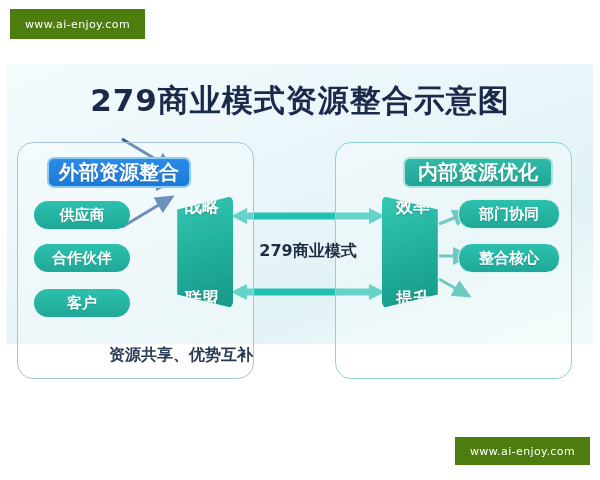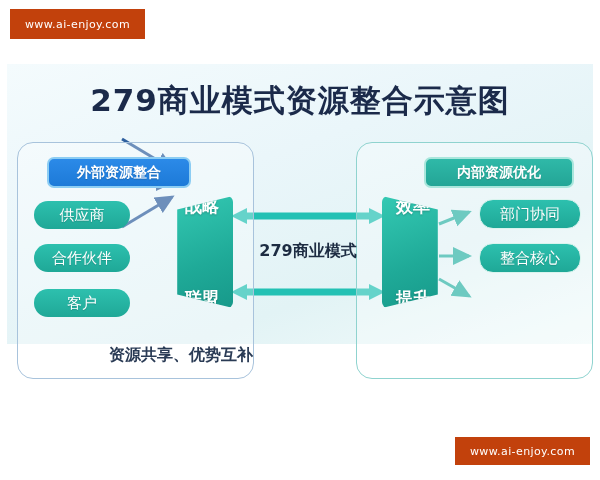--- a/index.html
+++ b/index.html
@@ -11,21 +11,21 @@
     width: 600px;
     height: 480px;
     position: relative;
     overflow: hidden;
     font-family: "DejaVu Sans", "Liberation Sans", sans-serif;
   }
 
   
   .watermark {
     position: absolute;
-    background: #c2410c;
+    background: #4d7c0f;
     color: #ffffff;
     font-size: 11px;
     letter-spacing: 0.4px;
     display: flex;
     align-items: center;
     justify-content: center;
   }
   #wm-top  { left: 10px;  top: 9px;   width: 135px; height: 30px; }
   #wm-bot  { left: 455px; top: 437px; width: 135px; height: 28px; }
 
@@ -55,31 +55,31 @@
   
   .panel {
     position: absolute;
     top: 78px;
     width: 235px;
     height: 235px;
     border-radius: 16px;
     background: rgba(255,255,255,0.30);
   }
   #panel-left  { left: 10px;  border: 1.6px solid #a8c3dc; }
-  #panel-right { left: 349px; border: 1.6px solid #8fd3cf; }
+  #panel-right { left: 328px; border: 1.6px solid #8fd3cf; }
 
   .panel-header {
     position: absolute;
     top: 14px;
     height: 27px;
     border-radius: 7px;
     display: flex;
     align-items: center;
     justify-content: center;
-    font-size: 14px;
+    font-size: 20px;
     font-weight: bold;
     color: #ffffff;
     white-space: nowrap;
     text-shadow: 0 1px 1px rgba(0,0,0,0.18);
   }
   #header-left {
     left: 29px; width: 140px;
     background: linear-gradient(180deg,#2b8ae8 0%, #1d7ad8 100%);
     border: 2px solid #8ccdf3;
   }
@@ -102,21 +102,21 @@
 
   
   .pill {
     position: absolute;
     height: 28px;
     border-radius: 14px;
     display: flex;
     align-items: center;
     justify-content: center;
     font-size: 15px;
-    font-weight: normal;
+    font-weight: bold;
     color: #ffffff;
     white-space: nowrap;
     text-shadow: 0 1px 1px rgba(0,0,0,0.16);
     background: linear-gradient(180deg,#2dc0ae 0%, #1fa897 100%);
   }
   .pill-left  { left: 16px; width: 96px; }
   .pill-right { left: 122px; width: 100px; border: 1.6px solid #d9f4ee; }
 
   #pill-l0 { top: 58px; }
   #pill-l1 { top: 101px; }

